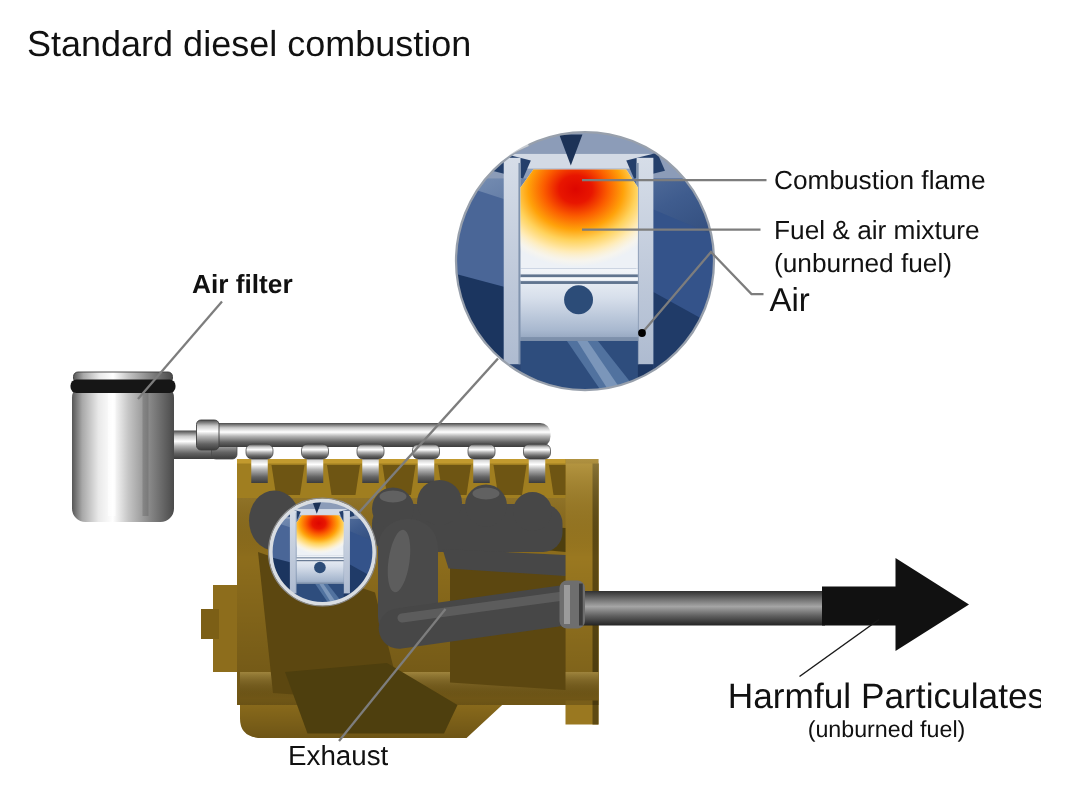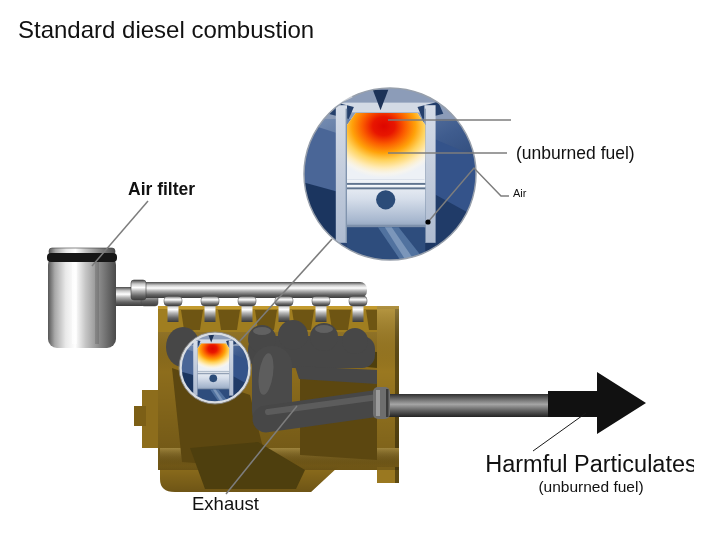--- a/index.html
+++ b/index.html
@@ -8,21 +8,21 @@
     font-family:"Liberation Sans",sans-serif;color:var(--text-black,#111);
   }
   .title{
     position:absolute;left:18px;top:16px;font-size:24px;line-height:28px;
     color:var(--text-black,#111);white-space:nowrap;
   }
   .art{position:absolute;left:0;top:0;}
   .lbl{position:absolute;white-space:nowrap;color:var(--text-black,#111);}
   .lbl-flame{left:516px;top:110px;font-size:17.5px;}
   .lbl-fuel{left:516px;top:142px;font-size:17.5px;line-height:22px;}
-  .lbl-air{left:513px;top:187px;font-size:11px;}
+  .lbl-air{left:513px;top:187px;font-size:22px;}
   .lbl-airfilter{left:128px;top:179px;font-size:17.5px;font-weight:bold;}
   .lbl-exhaust{left:192px;top:493px;font-size:18.5px;text-align:right;}
   .lbl-harm{left:482px;top:451px;width:218px;text-align:center;}
   .lbl-harm .main{font-size:23.5px;line-height:27px;white-space:nowrap;}
   .lbl-harm .sub{font-size:15.5px;line-height:18px;}
 </style>
 </head>
 <body>
 
 <div class="canvas">
@@ -236,21 +236,23 @@
       <line x1="388" y1="120" x2="511" y2="120"></line>
       <line x1="388" y1="153" x2="507" y2="153"></line>
       <polyline points="428,222 474,168 501,196 509,196"></polyline>
       <circle cx="428" cy="222" r="2.6" fill="#000" stroke="none"></circle>
       <line x1="148" y1="201" x2="92" y2="266"></line>
       <line x1="226" y1="494" x2="297" y2="406"></line>
       <line x1="533" y1="451" x2="586" y2="413" stroke="#1a1a1a" stroke-width="1"></line>
     </g>
   </svg>
 
+  <div class="lbl lbl-flame">Combustion flame</div>
   <div class="lbl lbl-fuel">
+    <div>Fuel &amp; air mixture</div>
     <div>(unburned fuel)</div>
   </div>
   <div class="lbl lbl-air">Air</div>
   <div class="lbl lbl-airfilter">Air filter</div>
   <div class="lbl lbl-exhaust">Exhaust</div>
   <div class="lbl lbl-harm">
     <div class="main">Harmful Particulates</div>
     <div class="sub">(unburned fuel)</div>
   </div>
 

